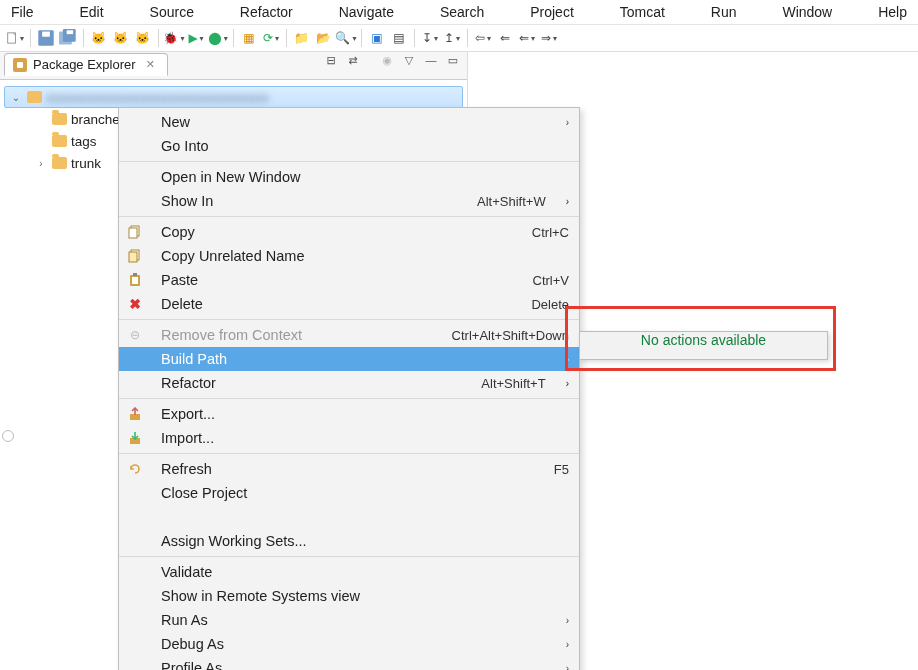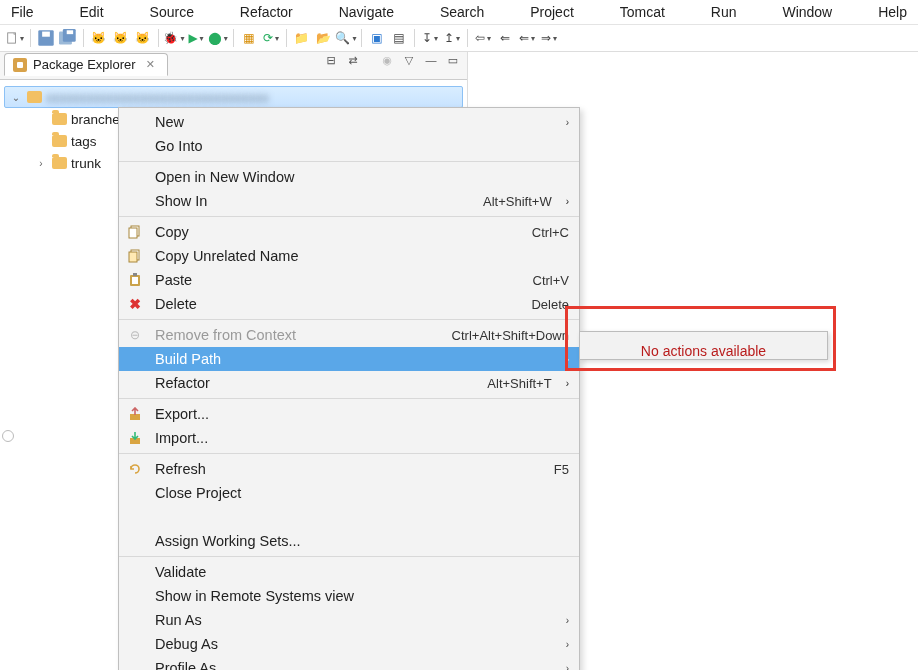--- a/index.html
+++ b/index.html
@@ -173,21 +173,21 @@
   .ctx-sep {
     height: 0;
     border-top: 1px solid #d8d8d8;
     margin: 3px 0;
   }
   .ctx-item {
     display:flex;
     align-items:center;
     height: 24px;
     padding: 0 10px 0 6px;
-    gap: 10px;
+    gap: 16px;
   }
   .ctx-item .ic {
     width: 20px; height:16px;
     display:flex; align-items:center; justify-content:center;
     font-size:12px;
   }
   .ctx-item .lbl { flex: 0 0 auto; }
   .ctx-item .accel { margin-left:auto; font-size: 13px; color:#333; }
   .ctx-item .arrow { margin-left:auto; font-size:10px; color:#444; }
   .ctx-item.disabled { color:#9a9a9a; }
@@ -201,22 +201,22 @@
   
   .submenu {
     position:absolute;
     left: 579px;
     top: 331px;
     width: 249px;
     height: 29px;
     background: #f2f2f2;
     border: 1px solid #bcbcbc;
     box-shadow: 2px 2px 5px rgba(0,0,0,0.15);
-    display:flex; align-items:flex-end; justify-content:center;
-    color:#b91c1c;
+    display:flex; align-items:flex-start; justify-content:center;
+    color:#15803d;
     font-size:14px;
     z-index:102;
   }
   .red-box {
     position:absolute;
     left:565px; top:306px;
     width:271px; height:65px;
     border:3px solid #e53a2f;
     z-index:101;
     pointer-events:none;

